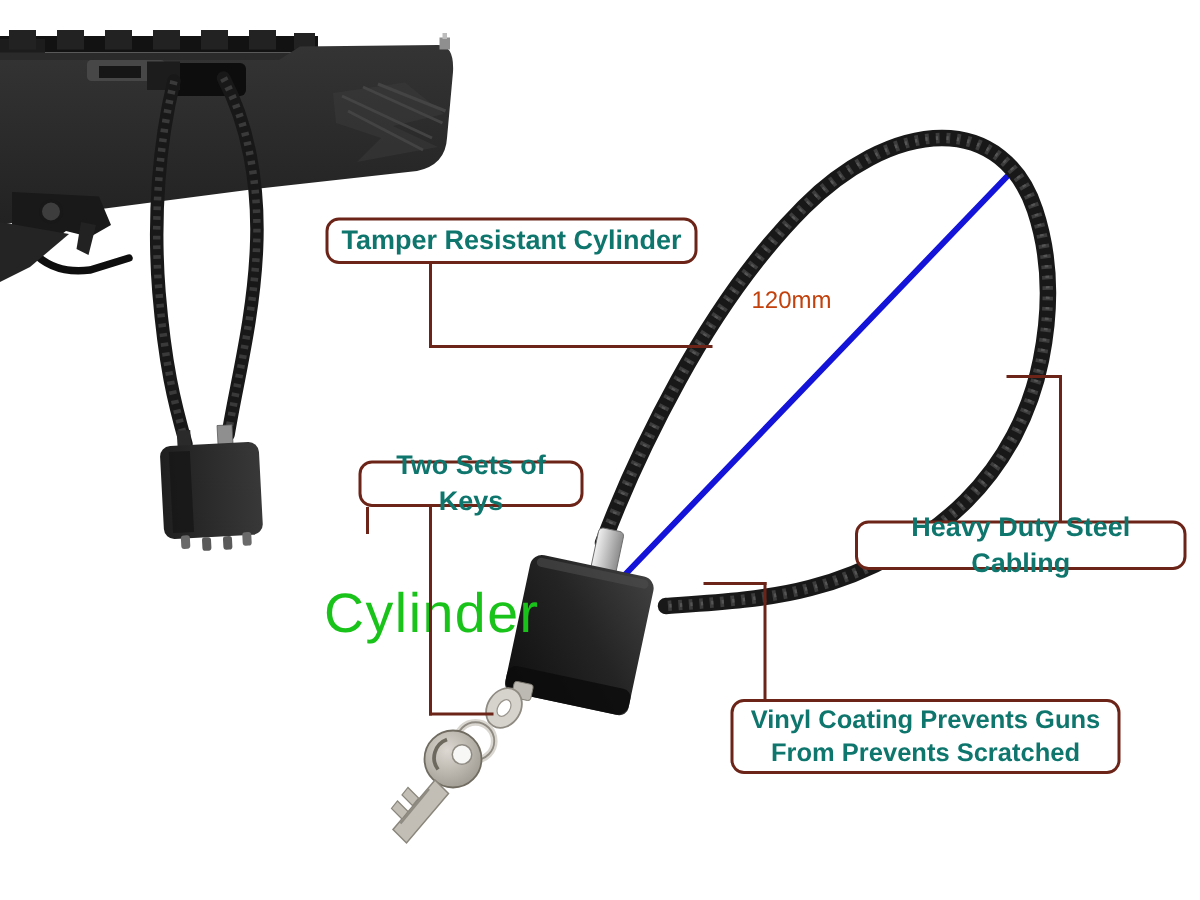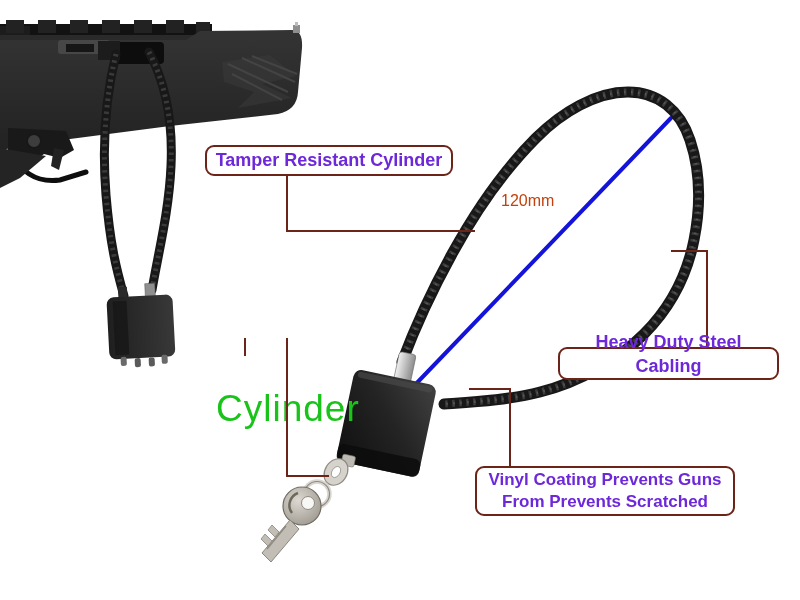--- a/index.html
+++ b/index.html
@@ -4,28 +4,28 @@
 <style>
   html,body{margin:0;padding:0;}
   .canvas{
     position:relative;width:800px;height:600px;background:#ffffff;
     font-family:"Liberation Sans",sans-serif;overflow:hidden;
   }
   .art{position:absolute;left:0;top:0;z-index:1;}
   .callout-box{
     position:absolute;z-index:4;background:#ffffff;
     border:2px solid #6b2417;border-radius:9px;
-    color:#6d28d9;font-size:18px;font-weight:600;
+    color:#0f766e;font-size:18px;font-weight:600;
     display:flex;flex-direction:column;align-items:center;justify-content:center;
-    text-align:center;line-height:1.3;box-sizing:border-box;
+    text-align:center;line-height:1.3;box-sizing:border-box;margin-left:12px;
   }
   .callout-line{position:absolute;z-index:3;background:#6b2417;}
   #box-tamper{left:205px;top:145px;width:248px;height:31px;}
   #box-keys{left:227px;top:307px;width:150px;height:31px;}
-  #box-cabling{left:558px;top:347px;width:221px;height:33px;justify-content:flex-end;}
+  #box-cabling{left:558px;top:347px;width:221px;height:33px;}
   #box-vinyl{left:475px;top:466px;width:260px;height:50px;font-size:17px;}
   #line-tamper-v{left:286px;top:176px;width:2px;height:56px;}
   #line-tamper-h{left:286px;top:230px;width:189px;height:2px;}
   #line-keys-stub{left:244px;top:338px;width:2px;height:18px;}
   #line-keys-v{left:286px;top:338px;width:2px;height:139px;}
   #line-keys-h{left:286px;top:475px;width:43px;height:2px;}
   #line-cabling-v{left:706px;top:250px;width:2px;height:98px;}
   #line-cabling-h{left:671px;top:250px;width:37px;height:2px;}
   #line-vinyl-v{left:509px;top:388px;width:2px;height:79px;}
   #line-vinyl-h{left:469px;top:388px;width:42px;height:2px;}
@@ -175,20 +175,23 @@
   <div class="callout-line" id="line-keys-v"></div>
   <div class="callout-line" id="line-keys-h"></div>
   <div class="callout-line" id="line-cabling-v"></div>
   <div class="callout-line" id="line-cabling-h"></div>
   <div class="callout-line" id="line-vinyl-v"></div>
   <div class="callout-line" id="line-vinyl-h"></div>
 
   <div class="callout-box" id="box-tamper">
     <span>Tamper Resistant Cylinder</span>
   </div>
+  <div class="callout-box" id="box-keys">
+    <span>Two Sets of Keys</span>
+  </div>
   <div class="callout-box" id="box-cabling">
     <span>Heavy Duty Steel Cabling</span>
   </div>
   <div class="callout-box" id="box-vinyl">
     <span>Vinyl Coating Prevents Guns</span>
     <span>From Prevents Scratched</span>
   </div>
 
 </div>
 

